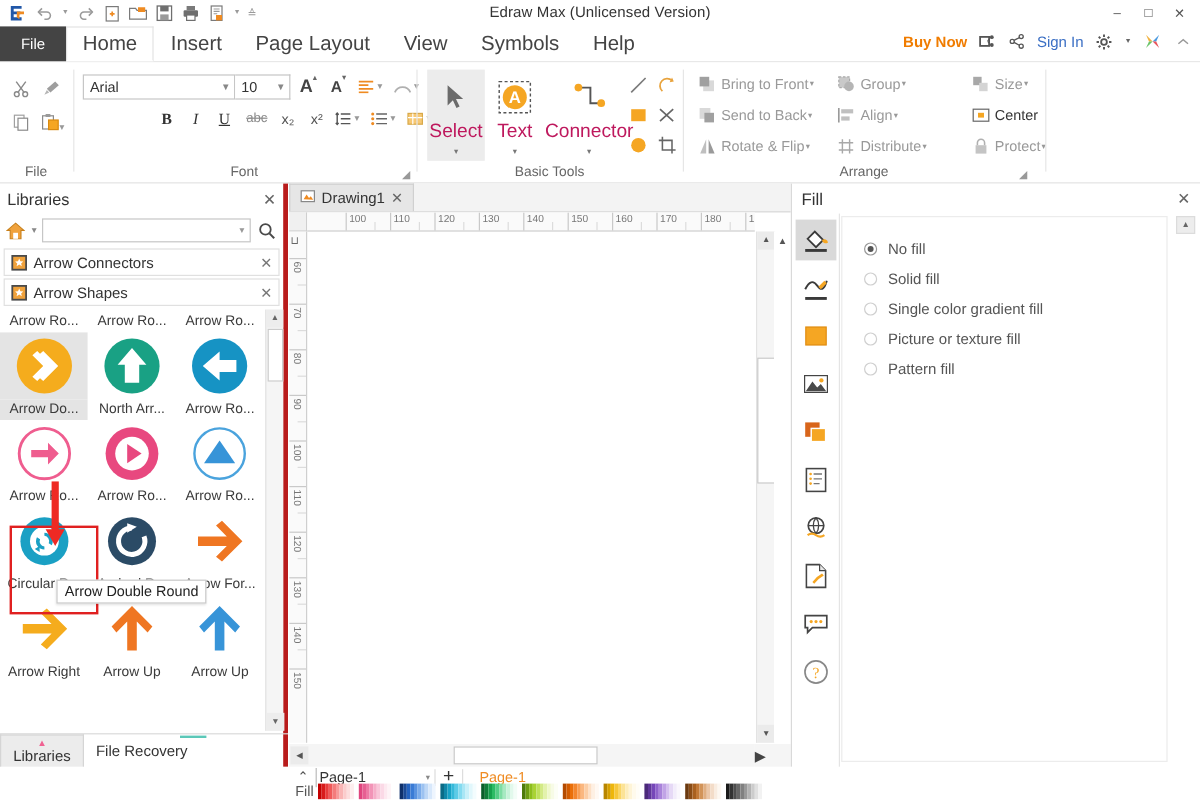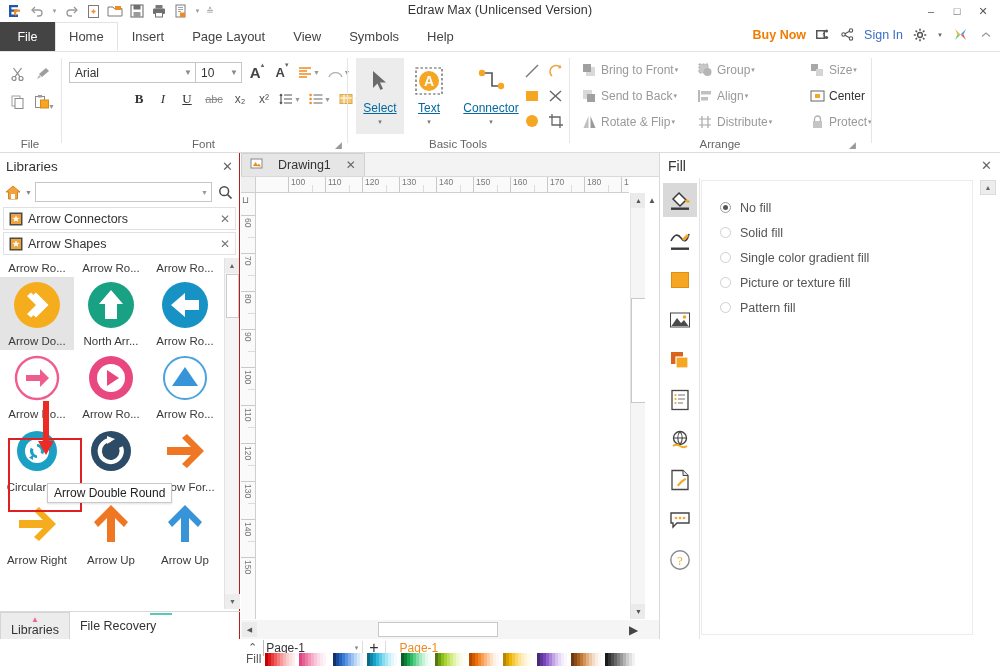--- a/index.html
+++ b/index.html
@@ -39,21 +39,21 @@
     position:absolute; left:0; top:22px; width:1000px; height:30px;
     background:#fff; border-bottom:1px solid #e3e3e3;
     display:flex; align-items:flex-end;
   }
   .mfile {
     width:55px; height:29px; background:#444; color:#fff;
     display:flex; align-items:center; justify-content:center; font-size:12.5px; cursor:pointer;
   }
   .mtab {
     height:29px; padding:12px 13px; display:flex; align-items:center;
-    font-size:13px; color:#444; cursor:pointer; border:1px solid transparent;
+    font-size:17px; color:#444; cursor:pointer; border:1px solid transparent;
   }
   .mtab.active { background:#fff; border:1px solid #e3e3e3; border-bottom-color:#fff;
      position:relative; z-index:3; }
   .menu-right {
     position:absolute; right:6px; top:4px; display:flex; align-items:center; gap:8px;
   }
   .buynow { color:#f07c00; font-weight:bold; font-size:12.5px; cursor:pointer; }
   .signin { color:#3b6fc4; font-size:12.5px; cursor:pointer; }
   .mr-ico { width:17px; height:17px; display:flex; align-items:center; justify-content:center;
     cursor:pointer; color:#555; font-size:12px; }
@@ -97,21 +97,21 @@
   .dlg-launch { position:absolute; right:4px; bottom:2px; font-size:9px; color:#999; cursor:pointer; }
 
   
   .g-basic { left:348px; width:220px; }
   .bigbtn {
     position:absolute; top:6px; width:48px; height:76px; display:flex;
     flex-direction:column; align-items:center; cursor:pointer; padding-top:4px;
   }
   .bigbtn.sel { background:#ececec; }
   .bigbtn .bi { height:38px; display:flex; align-items:center; justify-content:center; }
-  .bigbtn .bl { font-size:12px; color:#0369a1; margin-top:1px;text-decoration:underline; }
+  .bigbtn .bl { font-size:16px; color:#be185d; margin-top:1px; }
   .bigbtn .bc { font-size:7px; color:#777; margin-top:3px; }
   .smtool { position:absolute; width:24px; height:24px; display:flex; align-items:center;
     justify-content:center; cursor:pointer; }
 
   
   .g-arrange { left:570px; width:300px; }
   .arow {
     position:absolute; display:flex; align-items:center; height:22px;
     font-size:12px; color:#999; cursor:pointer; white-space:nowrap;
   }
@@ -123,21 +123,21 @@
   .sebtn { position:absolute; top:6px; width:56px; height:80px; display:flex;
     flex-direction:column; align-items:center; cursor:pointer; }
   .sebtn .sbox { width:32px; height:32px; border:1px solid #d4d4d4; margin-top:3px;
      display:flex; align-items:center; justify-content:center; background:#fff; }
   .sebtn .sl { font-size:12px; color:#333; margin-top:13px; }
   .sebtn .sc { font-size:7px; color:#777; margin-top:3px; }
 
   
   .leftpanel {
     position:absolute; left:0; top:153px; width:240px; bottom:28px; background:#fff;
-    border-right:1px solid #b91c1c;
+    border-right:4px solid #b91c1c;
   }
   .lp-head { height:26px; display:flex; align-items:center; padding:0 6px; }
   .lp-title { font-size:13.5px; color:#333; }
   .lp-x { margin-left:auto; color:#666; font-size:13px; cursor:pointer; }
   .lp-search { height:26px; display:flex; align-items:center; padding:0 4px; gap:3px; }
   .home-ic { width:18px; height:18px; display:flex; align-items:center; justify-content:center; cursor:pointer; }
   .tinycaret { font-size:7px; color:#888; cursor:pointer; }
   .srch-input { flex:1; height:20px; border:1px solid #c6c6c6; background:#fff; display:flex;
      align-items:center; padding:0 3px 0 5px; font-size:11px; color:#888; cursor:text; }
   .srch-input .caret { margin-left:auto; font-size:7px; color:#999; }
@@ -188,21 +188,21 @@
   .lptab { height:27px; padding:0 10px; display:flex; flex-direction:column;
      align-items:center; justify-content:center; font-size:12.5px; color:#333; cursor:pointer; }
   .lptab.active { background:#ececec; border:1px solid #d5d5d5; border-bottom:none;}
   .lptab .tri { font-size:8px; color:#f06292; line-height:7px; }
 
   
   .center { position:absolute; left:241px; top:153px; right:341px; bottom:28px; background:#fff; }
   .doctabs { height:24px; background:#f3f3f3; display:flex; align-items:flex-end;
       border-bottom:1px solid #d9d9d9; }
   .doctab { height:23px; padding:0 8px; background:#e6e6e6; display:flex; align-items:center;
-      gap:15px; font-size:12.5px; color:#333; border:1px solid #d0d0d0; border-bottom:none; cursor:pointer;}
+      gap:5px; font-size:12.5px; color:#333; border:1px solid #d0d0d0; border-bottom:none; cursor:pointer;}
   .doctab .dt-x { color:#666; font-size:12px; cursor:pointer; }
 
   .ruler-corner { position:absolute; left:0; top:24px; width:15px; height:16px;
      background:#f0f0f0; border-right:1px solid #cfcfcf; border-bottom:1px solid #cfcfcf; }
   .hruler { position:absolute; left:15px; top:24px; right:30px; height:16px;
      background:#fafafa; border-bottom:1px solid #cfcfcf; overflow:hidden; }
   .hruler .tk { position:absolute; top:0; height:16px; border-left:1px solid #c9c9c9; }
   .hruler .tk span { position:absolute; left:2px; top:0px; font-size:8.5px; color:#777; }
   .hruler .tkm { position:absolute; top:8px; height:8px; border-left:1px solid #dcdcdc; }
   .vruler { position:absolute; left:0; top:40px; width:15px; bottom:20px;

